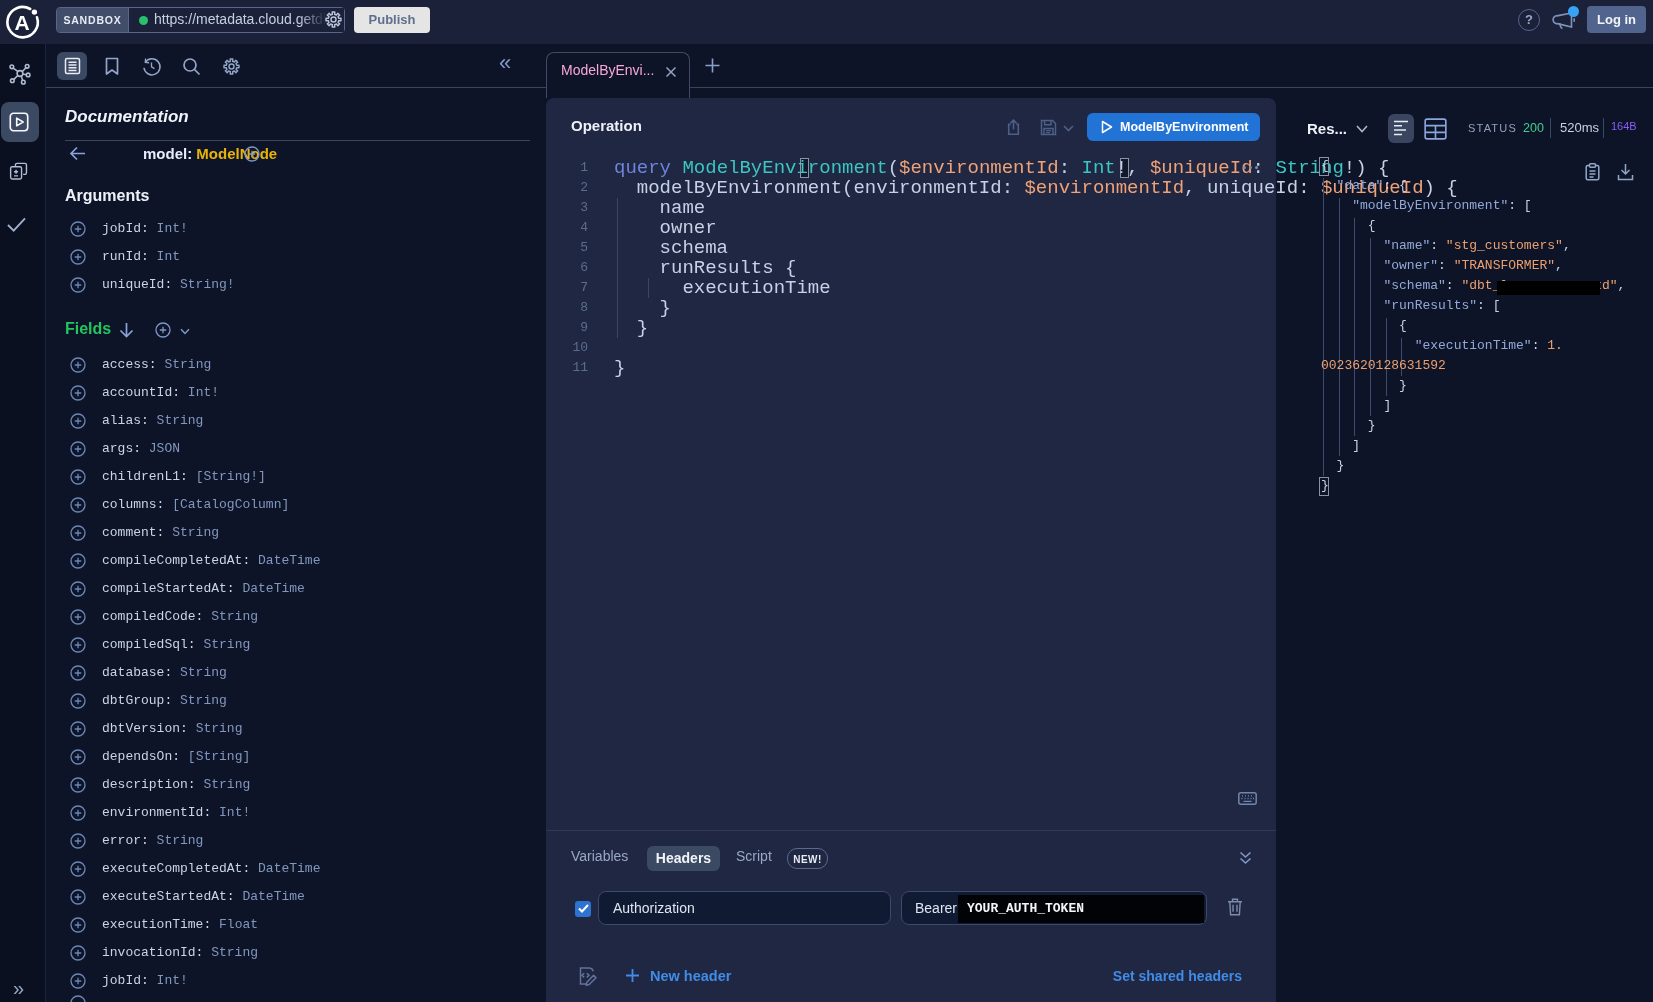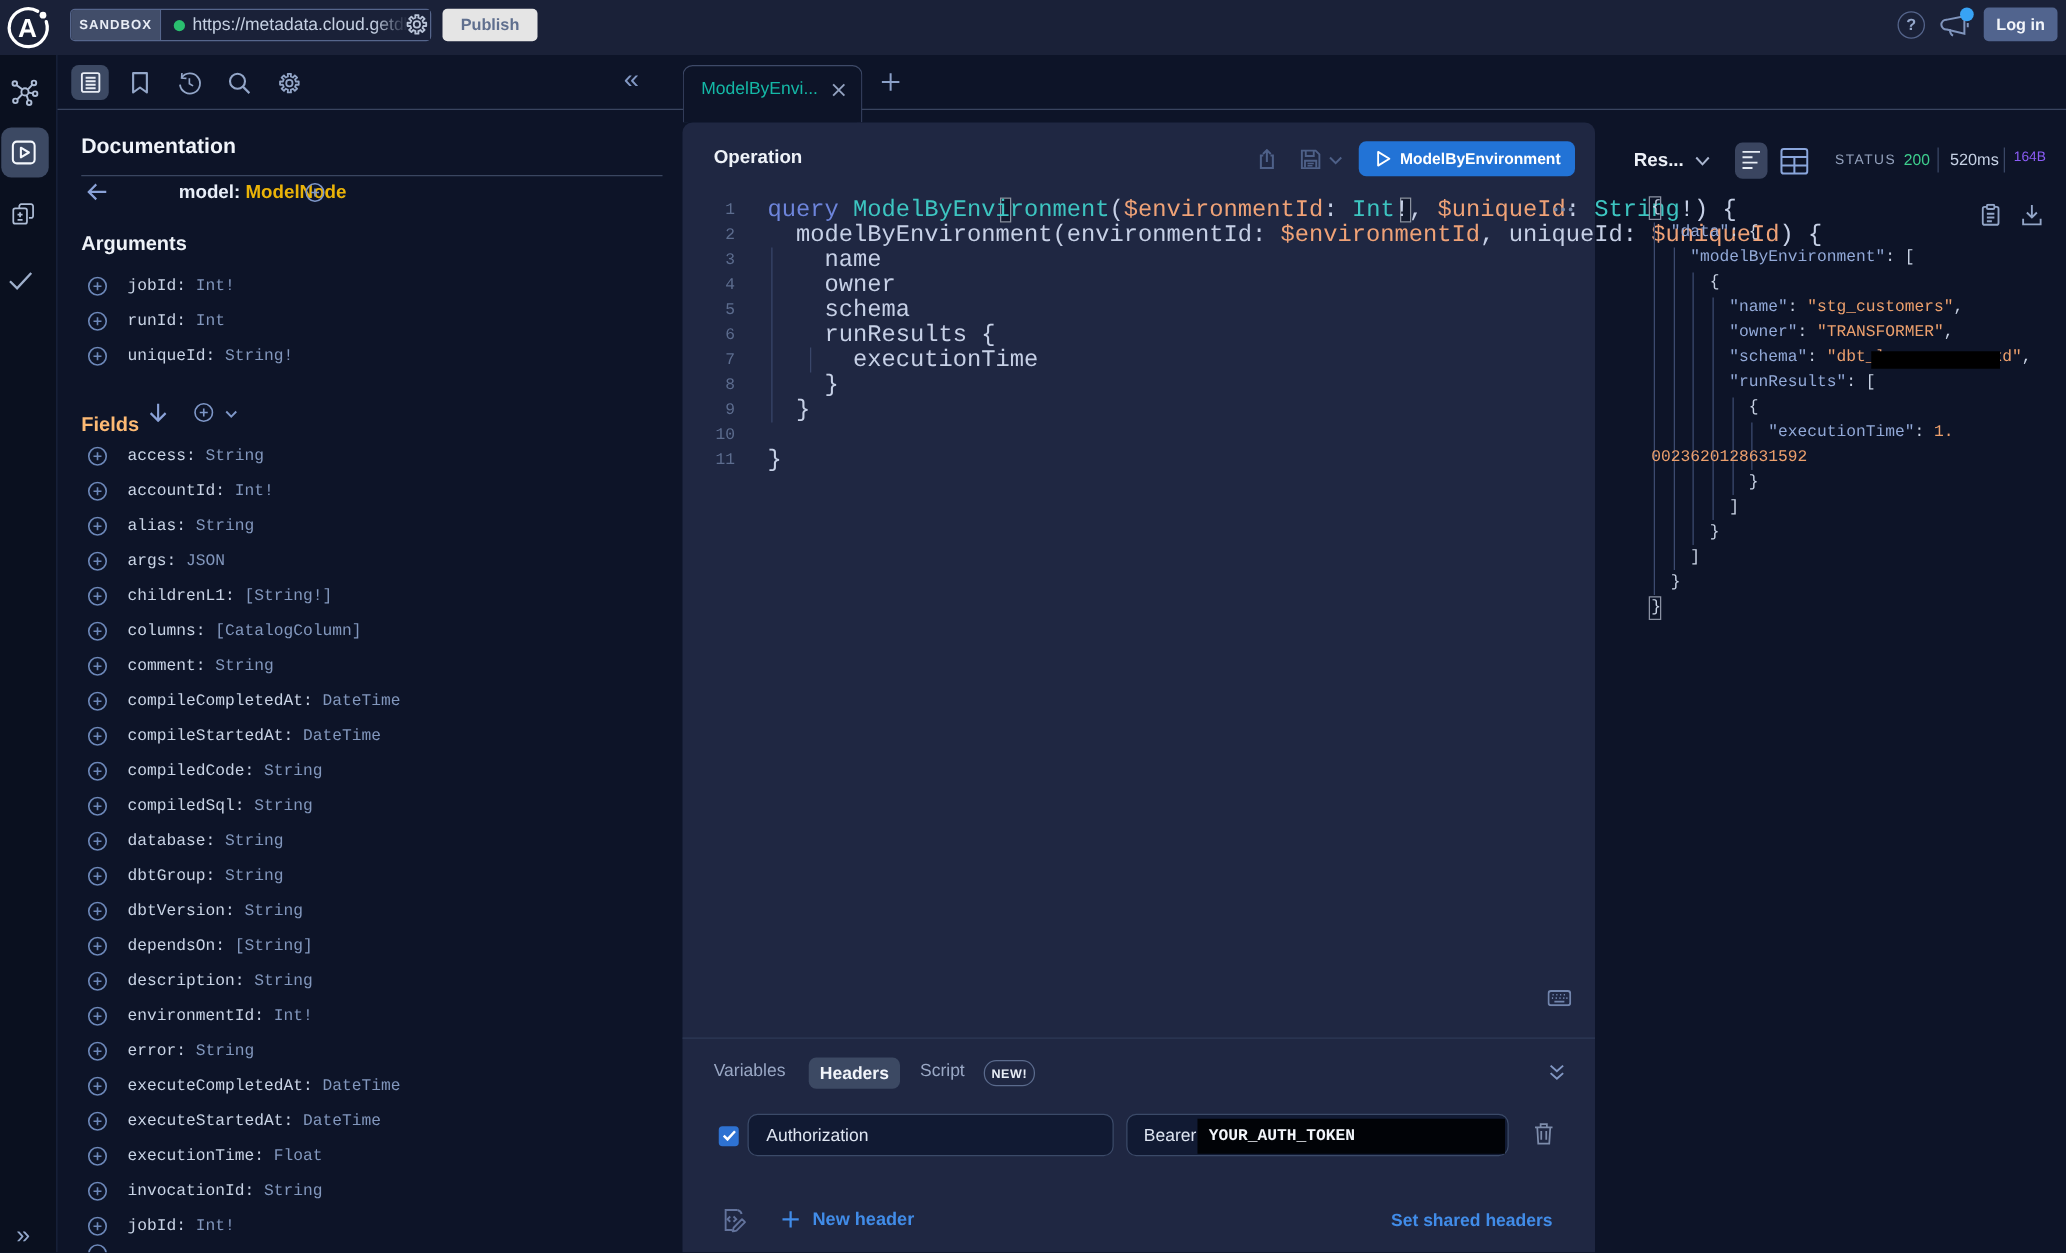--- a/index.html
+++ b/index.html
@@ -115,21 +115,21 @@
 
   <svg class="abs" style="left:176px;top:13px;" width="19" height="19" viewBox="0 0 24 24" fill="none" stroke="#93a6c8" stroke-width="1.8">
     <circle cx="12" cy="12" r="3.2"></circle>
     <path d="M 21.45 10.33 L 21.45 13.67 L 18.65 13.41 L 17.70 15.70 L 19.86 17.51 L 17.51 19.86 L 15.70 17.70 L 13.41 18.65 L 13.67 21.45 L 10.33 21.45 L 10.59 18.65 L 8.30 17.70 L 6.49 19.86 L 4.14 17.51 L 6.30 15.70 L 5.35 13.41 L 2.55 13.67 L 2.55 10.33 L 5.35 10.59 L 6.30 8.30 L 4.14 6.49 L 6.49 4.14 L 8.30 6.30 L 10.59 5.35 L 10.33 2.55 L 13.67 2.55 L 13.41 5.35 L 15.70 6.30 L 17.51 4.14 L 19.86 6.49 L 17.70 8.30 L 18.65 10.59 Z" stroke-linejoin="round"></path>
   </svg>
 
   <div class="abs" style="left:453px;top:6px;font-size:22px;color:#8298c4;">«</div>
 </div>
 
 <div class="abs" id="docpanel" style="left:46px;top:88px;width:500px;height:914px;">
-  <div class="abs" style="left:19px;top:19px;font-size:17px;font-weight:bold;color:#f0f4fa;">Documentation</div>
+  <div class="abs" style="left:19px;top:19px;font-size:17px;font-weight:bold;color:#f0f4fa;font-style:italic;">Documentation</div>
   <div class="abs" style="left:19px;top:52px;width:465px;height:1px;background:#3a4660;"></div>
 
   <svg class="abs" style="left:23px;top:58px;" width="17" height="15" viewBox="0 0 17 15" fill="none" stroke="#8aa2d8" stroke-width="1.7">
     <path d="M8 1.5 L2 7.5 L8 13.5 M2.3 7.5 L16 7.5"></path>
   </svg>
   <div class="abs" style="left:55px;top:57px;font-size:15px;">
     <span style="font-weight:bold;color:#e8eef8;margin-left:42px;">model:</span> <span style="font-weight:bold;color:#eab308;">ModelNode</span>
   </div>
   <svg class="abs" style="left:198px;top:58px;" width="16" height="16" viewBox="0 0 16 16" fill="none" stroke="#7e97c8" stroke-width="1.3">
     <circle cx="8" cy="8" r="7"></circle>
@@ -152,21 +152,21 @@
     <span class="abs mono" style="left:56px;top:0;line-height:28px;font-size:13px;color:#c9d4e6;">runId: <span style="color:#8297bd;">Int</span></span>
   </div>
   <div class="abs" style="left:0;top:183px;width:500px;height:28px;text-decoration:underline;">
     <svg class="abs" style="left:24px;top:6px;" width="16" height="16" viewBox="0 0 16 16" fill="none" stroke="#6c87b8" stroke-width="1.3">
           <circle cx="8" cy="8" r="7"></circle>
           <path d="M8 4.8 l0 6.4 M4.8 8 l6.4 0"></path>
         </svg>
     <span class="abs mono" style="left:56px;top:0;line-height:28px;font-size:13px;color:#c9d4e6;">uniqueId: <span style="color:#8297bd;">String!</span></span>
   </div>
 
-  <div class="abs" style="left:19px;top:244px;font-size:16px;font-weight:bold;color:#fdba74;">Fields</div>
+  <div class="abs" style="left:19px;top:232px;font-size:16px;font-weight:bold;color:#22c55e;">Fields</div>
   <svg class="abs" style="left:73px;top:234px;" width="15" height="16" viewBox="0 0 15 16" fill="none" stroke="#8aa2d8" stroke-width="1.7">
     <path d="M7.5 1 L7.5 14 M1.5 8.5 L7.5 14.5 L13.5 8.5"></path>
   </svg>
   <svg class="abs" style="left:109px;top:234px;" width="16" height="16" viewBox="0 0 16 16" fill="none" stroke="#7e97c8" stroke-width="1.3">
     <circle cx="8" cy="8" r="7"></circle>
     <path d="M8 4.8 l0 6.4 M4.8 8 l6.4 0"></path>
   </svg>
   <svg class="abs" style="left:134px;top:240px;" width="10" height="7" viewBox="0 0 10 7" fill="none" stroke="#7e97c8" stroke-width="1.5">
     <path d="M1 1.2 L5 5.4 L9 1.2"></path>
   </svg>
@@ -333,21 +333,21 @@
   </div>
   <div class="abs" style="left:24px;top:907px;width:16px;height:7px;overflow:hidden;">
     <svg width="16" height="16" viewBox="0 0 16 16" fill="none" stroke="#6c87b8" stroke-width="1.3">
           <circle cx="8" cy="8" r="7"></circle>
         </svg>
   </div>
 </div>
 
 <div class="abs" id="tabbar" style="left:546px;top:44px;width:730px;height:44px;">
   <div class="abs" style="left:0;top:8px;width:144px;height:46px;border:1px solid #3e4a68;border-bottom:none;border-radius:8px 8px 0 0;background:#0d1428;">
-    <span class="abs" style="left:14px;top:9px;font-size:14px;color:#14b8a6;">ModelByEnvi...</span>
+    <span class="abs" style="left:14px;top:9px;font-size:14px;color:#f9a8d4;">ModelByEnvi...</span>
     <svg class="abs" style="left:118px;top:13px;" width="12" height="12" viewBox="0 0 12 12" fill="none" stroke="#93a2c0" stroke-width="1.5">
       <path d="M1.5 1.5 L10.5 10.5 M10.5 1.5 L1.5 10.5"></path>
     </svg>
   </div>
   <svg class="abs" style="left:158px;top:13px;" width="17" height="17" viewBox="0 0 17 17" fill="none" stroke="#8ba0c8" stroke-width="1.6">
     <path d="M8.5 1.5 L8.5 15.5 M1.5 8.5 L15.5 8.5"></path>
   </svg>
 </div>
 
 <div class="abs" id="card" style="left:546px;top:98px;width:730px;height:904px;background:#1f2742;border-radius:8px 8px 0 0;">

